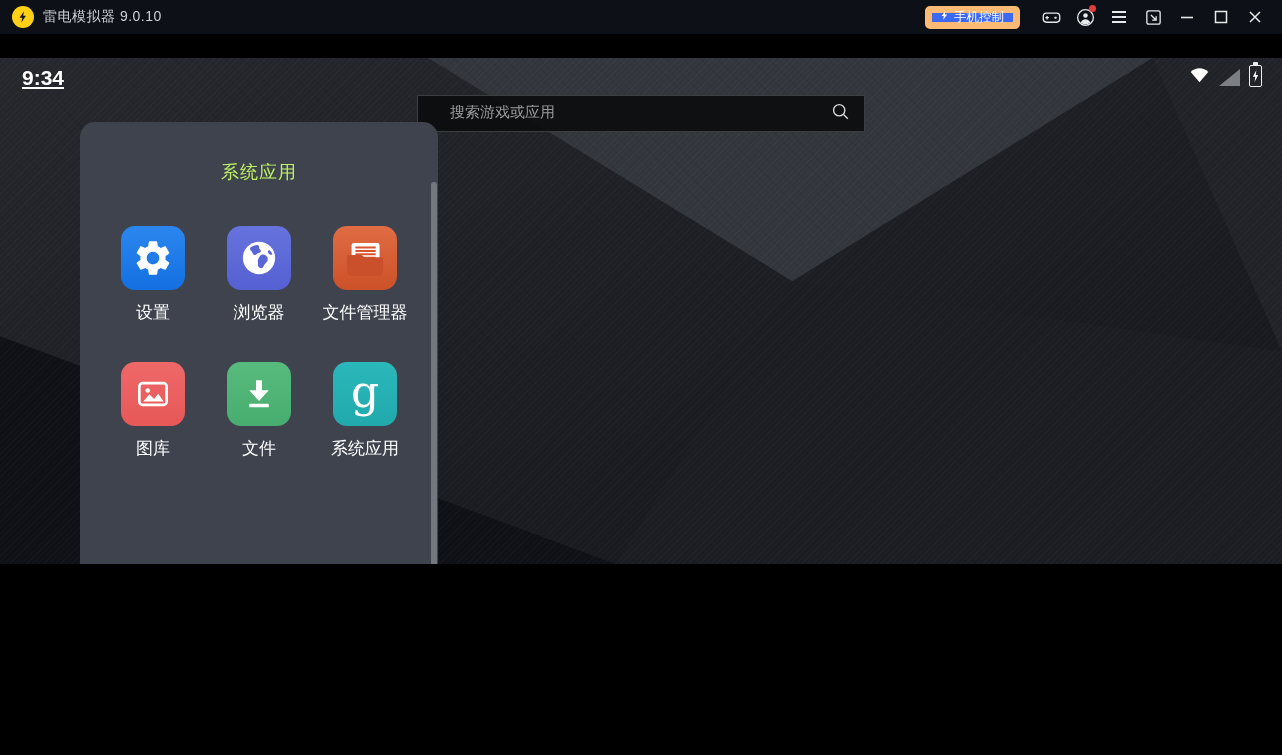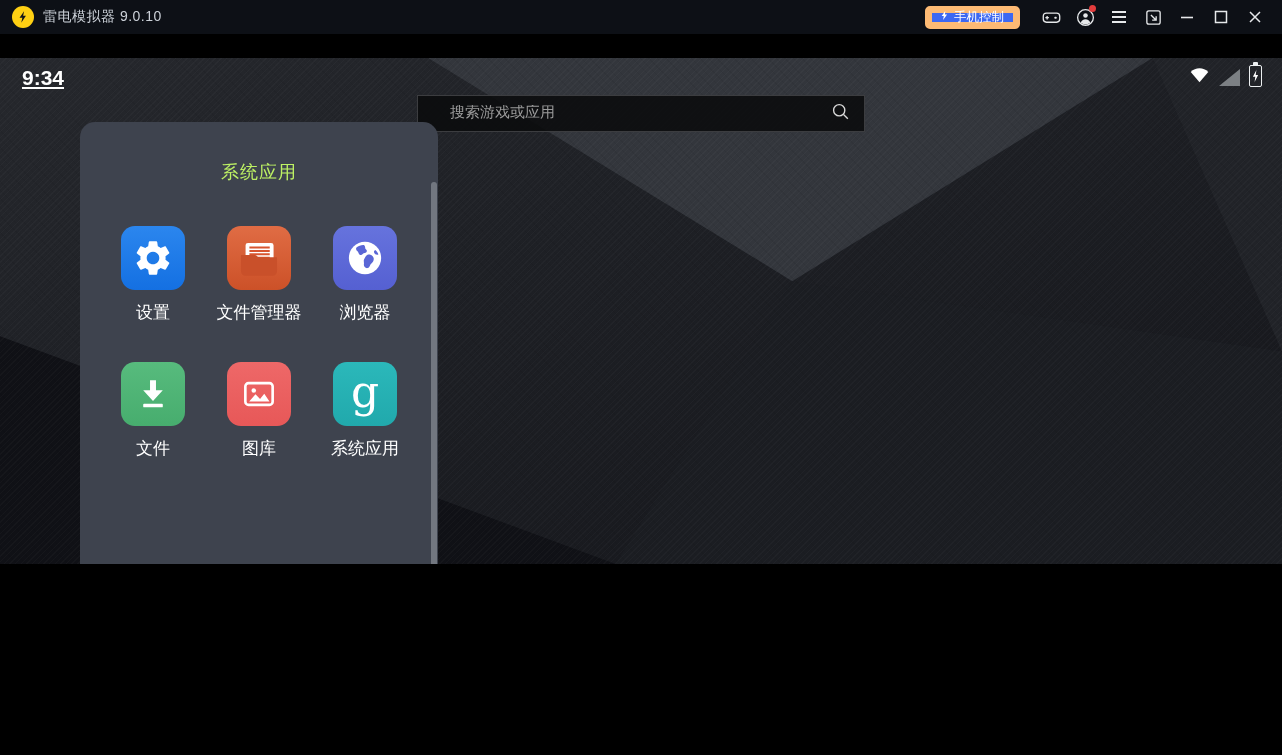--- a/index.html
+++ b/index.html
@@ -193,65 +193,65 @@
         <div class="tile">
           <div class="app-icon icon-settings">
             <svg width="42" height="42" viewBox="0 0 24 24">
                 <path fill="#fff" d="M19.14,12.94c0.04-0.3,0.06-0.61,0.06-0.94c0-0.32-0.02-0.64-0.07-0.94l2.03-1.58c0.18-0.14,0.23-0.41,0.12-0.61l-1.92-3.32c-0.12-0.22-0.37-0.29-0.59-0.22l-2.39,0.96c-0.5-0.38-1.03-0.7-1.62-0.94L14.4,2.81c-0.04-0.24-0.24-0.41-0.48-0.41h-3.84c-0.24,0-0.43,0.17-0.47,0.41L9.25,5.35C8.66,5.59,8.12,5.92,7.63,6.29L5.24,5.33c-0.22-0.08-0.47,0-0.59,0.22L2.74,8.87C2.62,9.08,2.66,9.34,2.86,9.48l2.03,1.58C4.84,11.36,4.8,11.69,4.8,12s0.02,0.64,0.07,0.94l-2.03,1.58c-0.18,0.14-0.23,0.41-0.12,0.61l1.92,3.32c0.12,0.22,0.37,0.29,0.59,0.22l2.39-0.96c0.5,0.38,1.03,0.7,1.62,0.94l0.36,2.54c0.05,0.24,0.24,0.41,0.48,0.41h3.84c0.24,0,0.44-0.17,0.47-0.41l0.36-2.54c0.59-0.24,1.13-0.56,1.62-0.94l2.39,0.96c0.22,0.08,0.47,0,0.59-0.22l1.92-3.32c0.12-0.22,0.07-0.47-0.12-0.61L19.14,12.94z M12,15.6c-1.98,0-3.6-1.62-3.6-3.6s1.62-3.6,3.6-3.6s3.6,1.62,3.6,3.6S13.98,15.6,12,15.6z"></path>
               </svg>
           </div>
           <div class="app-label">设置</div>
         </div>
 
         <div class="tile">
-          <div class="app-icon icon-filemgr">
-            <svg width="46" height="46" viewBox="0 0 24 24">
-              <rect x="5" y="4.2" width="14.6" height="11.5" rx="1.3" fill="#fff"></rect>
-              <path stroke="#d8552f" stroke-width="1.05" d="M7 6.5 h10.6 M7 8.3 h10.6 M7 10.1 h10.6 M7 11.9 h10.6" fill="none"></path>
-              <path fill="#c9502a" d="M2.6 10.4 H9.8 c1.1 0 1.3 1.2 2.4 1.2 H21.4 V18.9 c0 1.4-1 2.4-2.4 2.4 H5 c-1.4 0-2.4-1-2.4-2.4 Z"></path>
-            </svg>
-          </div>
-          <div class="app-label">文件管理器</div>
-        </div>
-
-        <div class="tile">
           <div class="app-icon icon-browser">
             <svg width="44" height="44" viewBox="0 0 24 24">
               <circle cx="12" cy="12" r="8.8" fill="#fff"></circle>
               <path fill="#5a66d6" d="M7.2,6.4 C8.6,5.3,10.2,4.8,11.6,5 C12.4,5.8,11.8,6.8,12.6,7.4 C13.4,8,13,9.2,11.9,9.3 C10.8,9.4,10.5,10.6,9.4,10.3 C8.3,10,8.6,8.7,7.8,8.2 C7.2,7.8,7,7,7.2,6.4 Z"></path>
               <path fill="#5a66d6" d="M13.4,10.2 C14.7,9.8,16.1,10.5,16.6,11.7 C17.1,12.9,16.5,14.2,15.5,15 C14.5,15.8,14.7,17.3,13.4,17.5 C12.1,17.7,11.2,16.6,11.4,15.4 C11.6,14.2,11,13.6,11.6,12.6 C12.1,11.7,12.5,10.5,13.4,10.2 Z"></path>
               <path fill="#5a66d6" d="M17.6,7.6 C18.5,8.3,19.1,9.2,19.3,10.1 C18.4,10.4,17.3,10.1,17,9.2 C16.7,8.3,17.1,7.9,17.6,7.6 Z"></path>
             </svg>
           </div>
           <div class="app-label">浏览器</div>
         </div>
 
-
-        <div class="tile">
-          <div class="app-icon icon-files">
-            <svg width="42" height="42" viewBox="0 0 24 24">
-              <path fill="#fff" d="M10.3 4.2 h3.4 v5.7 h3.9 L12 16 6.4 9.9 h3.9 Z"></path>
-              <rect x="6.4" y="17.6" width="11.2" height="2" rx="0.5" fill="#fff"></rect>
-            </svg>
-          </div>
-          <div class="app-label">文件</div>
-        </div>
+        <div class="tile">
+          <div class="app-icon icon-filemgr">
+            <svg width="46" height="46" viewBox="0 0 24 24">
+              <rect x="5" y="4.2" width="14.6" height="11.5" rx="1.3" fill="#fff"></rect>
+              <path stroke="#d8552f" stroke-width="1.05" d="M7 6.5 h10.6 M7 8.3 h10.6 M7 10.1 h10.6 M7 11.9 h10.6" fill="none"></path>
+              <path fill="#c9502a" d="M2.6 10.4 H9.8 c1.1 0 1.3 1.2 2.4 1.2 H21.4 V18.9 c0 1.4-1 2.4-2.4 2.4 H5 c-1.4 0-2.4-1-2.4-2.4 Z"></path>
+            </svg>
+          </div>
+          <div class="app-label">文件管理器</div>
+        </div>
+
 
         <div class="tile">
           <div class="app-icon icon-gallery">
             <svg width="42" height="42" viewBox="0 0 24 24">
               <rect x="4.2" y="5.8" width="15.6" height="12.4" rx="1.8" fill="none" stroke="#fff" stroke-width="1.5"></rect>
               <circle cx="9" cy="10" r="1.3" fill="#fff"></circle>
               <path d="M6.4 16.3 l3.6-4.1 2.6 2.7 2.4-3.1 3 4.5 Z" fill="#fff"></path>
             </svg>
           </div>
           <div class="app-label">图库</div>
         </div>
 
         <div class="tile">
+          <div class="app-icon icon-files">
+            <svg width="42" height="42" viewBox="0 0 24 24">
+              <path fill="#fff" d="M10.3 4.2 h3.4 v5.7 h3.9 L12 16 6.4 9.9 h3.9 Z"></path>
+              <rect x="6.4" y="17.6" width="11.2" height="2" rx="0.5" fill="#fff"></rect>
+            </svg>
+          </div>
+          <div class="app-label">文件</div>
+        </div>
+
+        <div class="tile">
           <div class="app-icon icon-google">
             <span class="g-glyph">g</span>
           </div>
           <div class="app-label">系统应用</div>
         </div>
 
       </div>
 
       <div class="panel-scrollbar"></div>
     </div>

